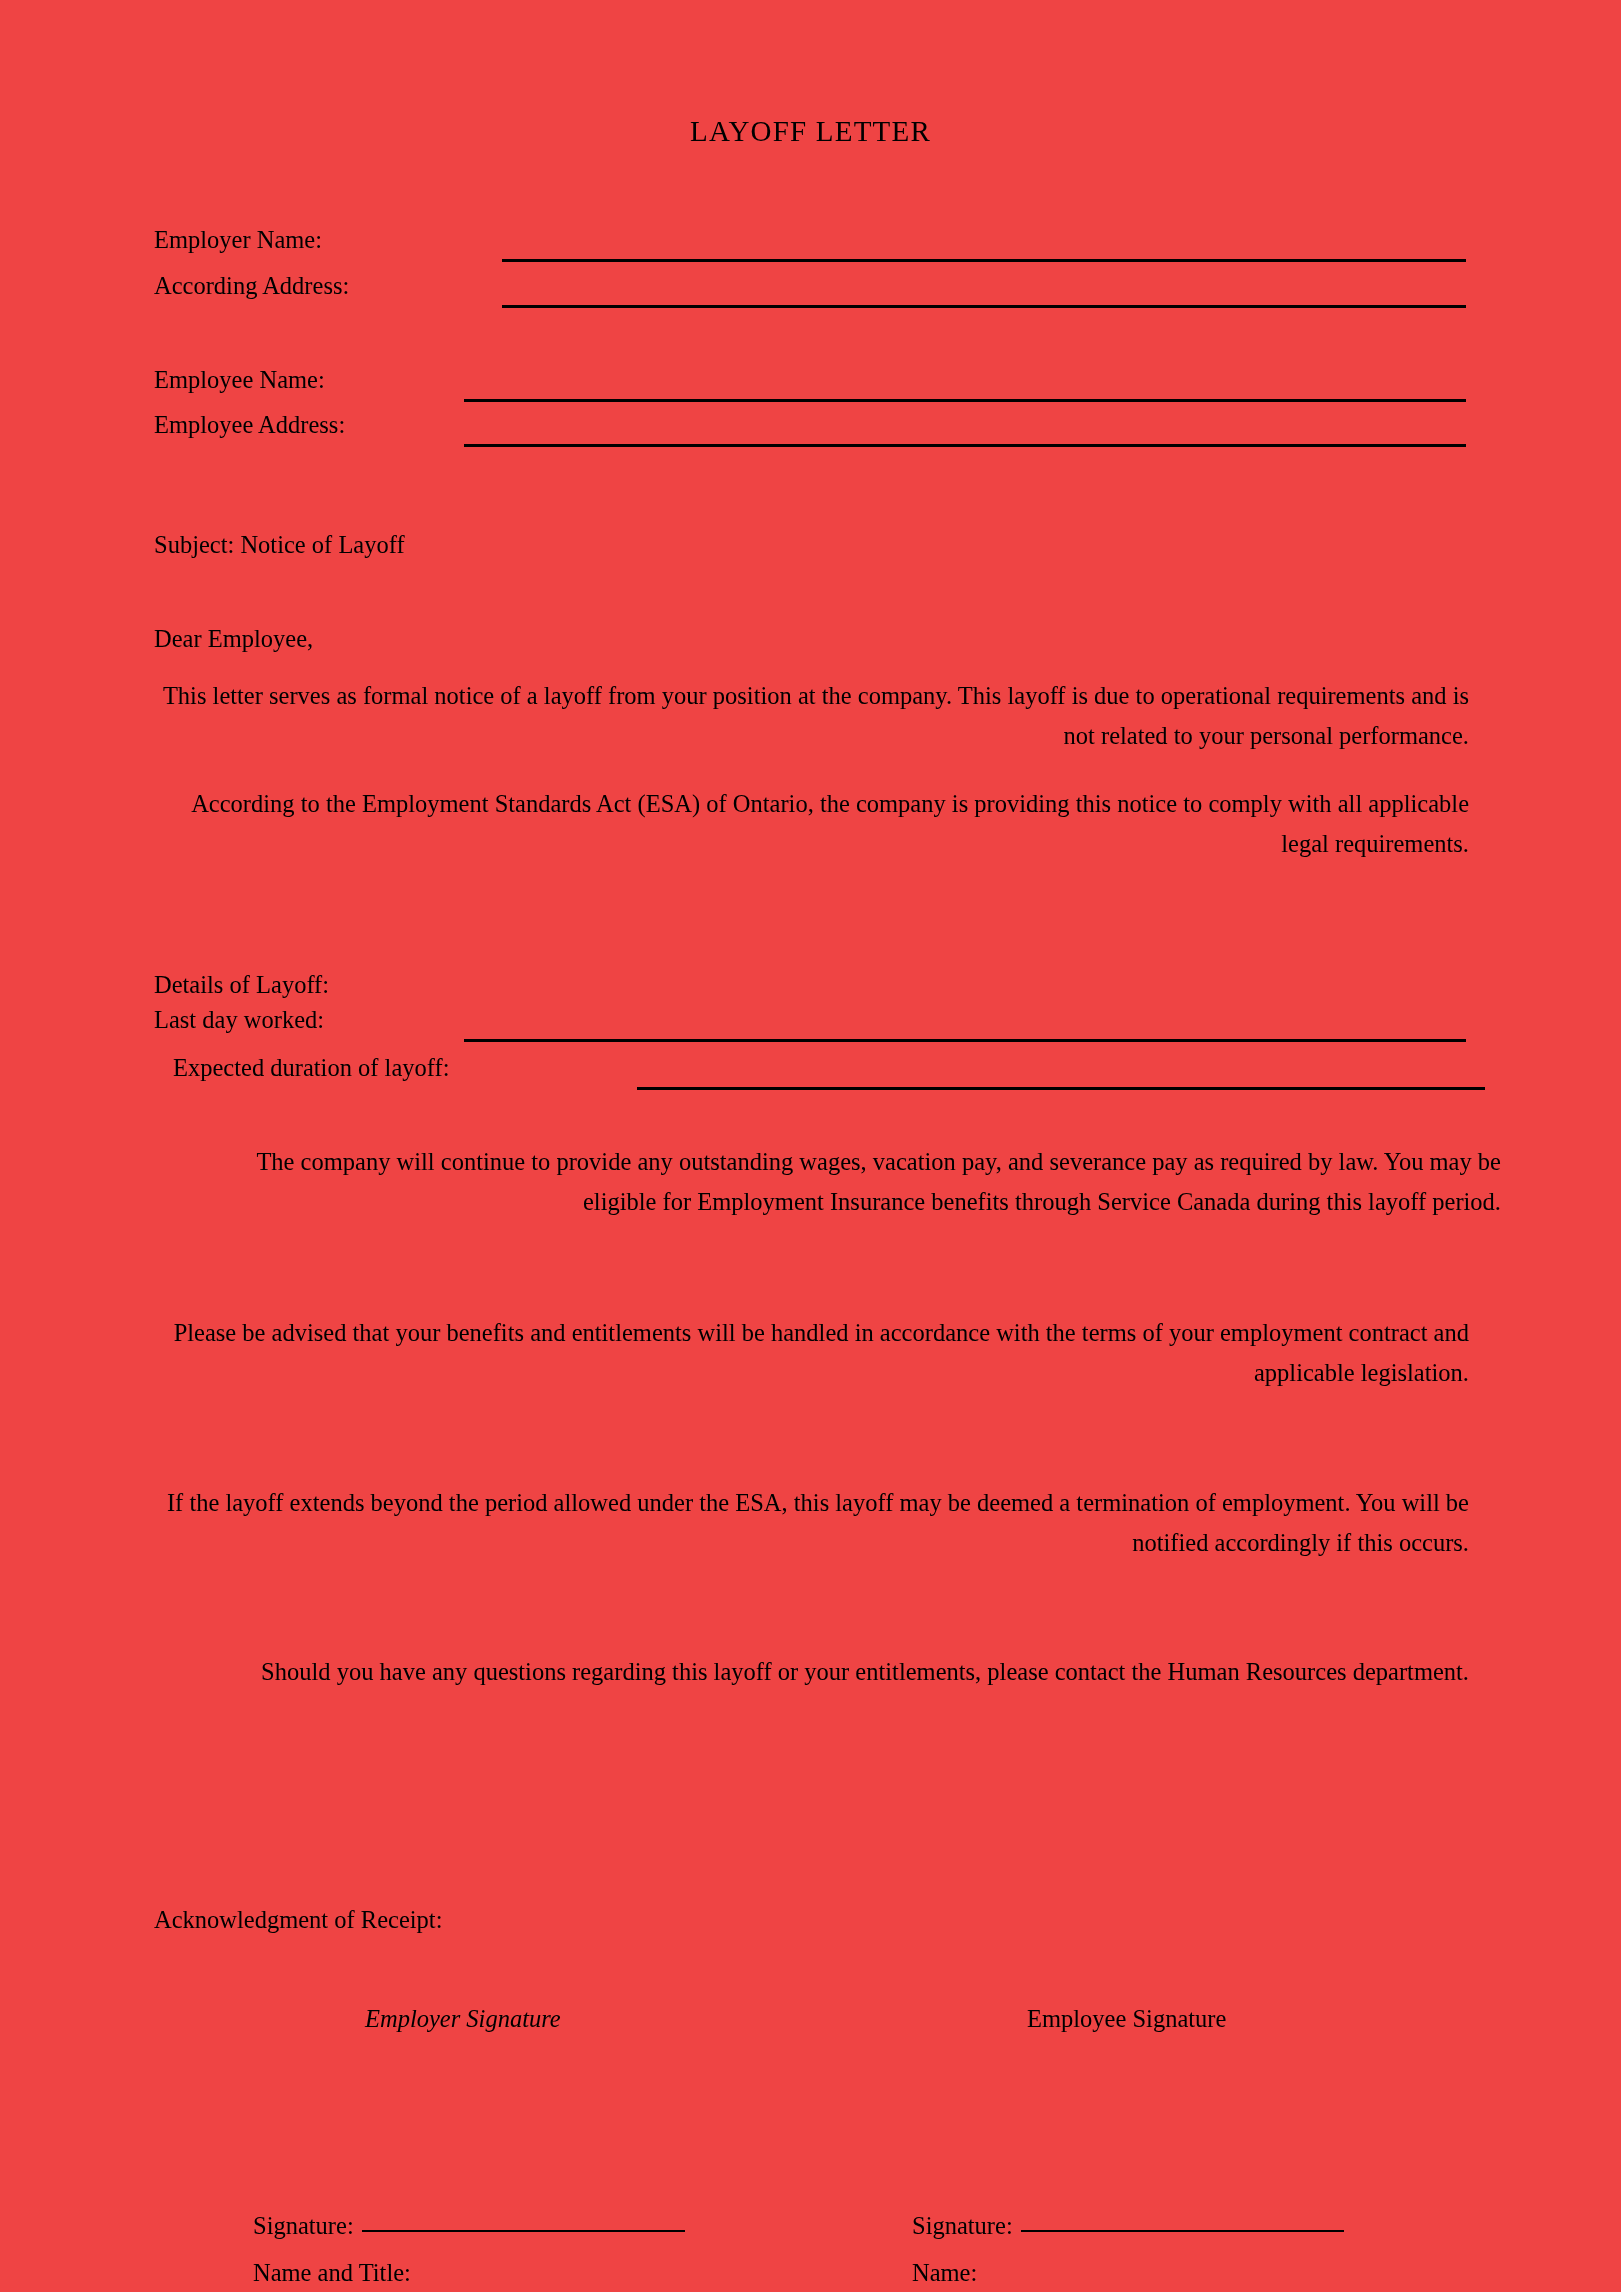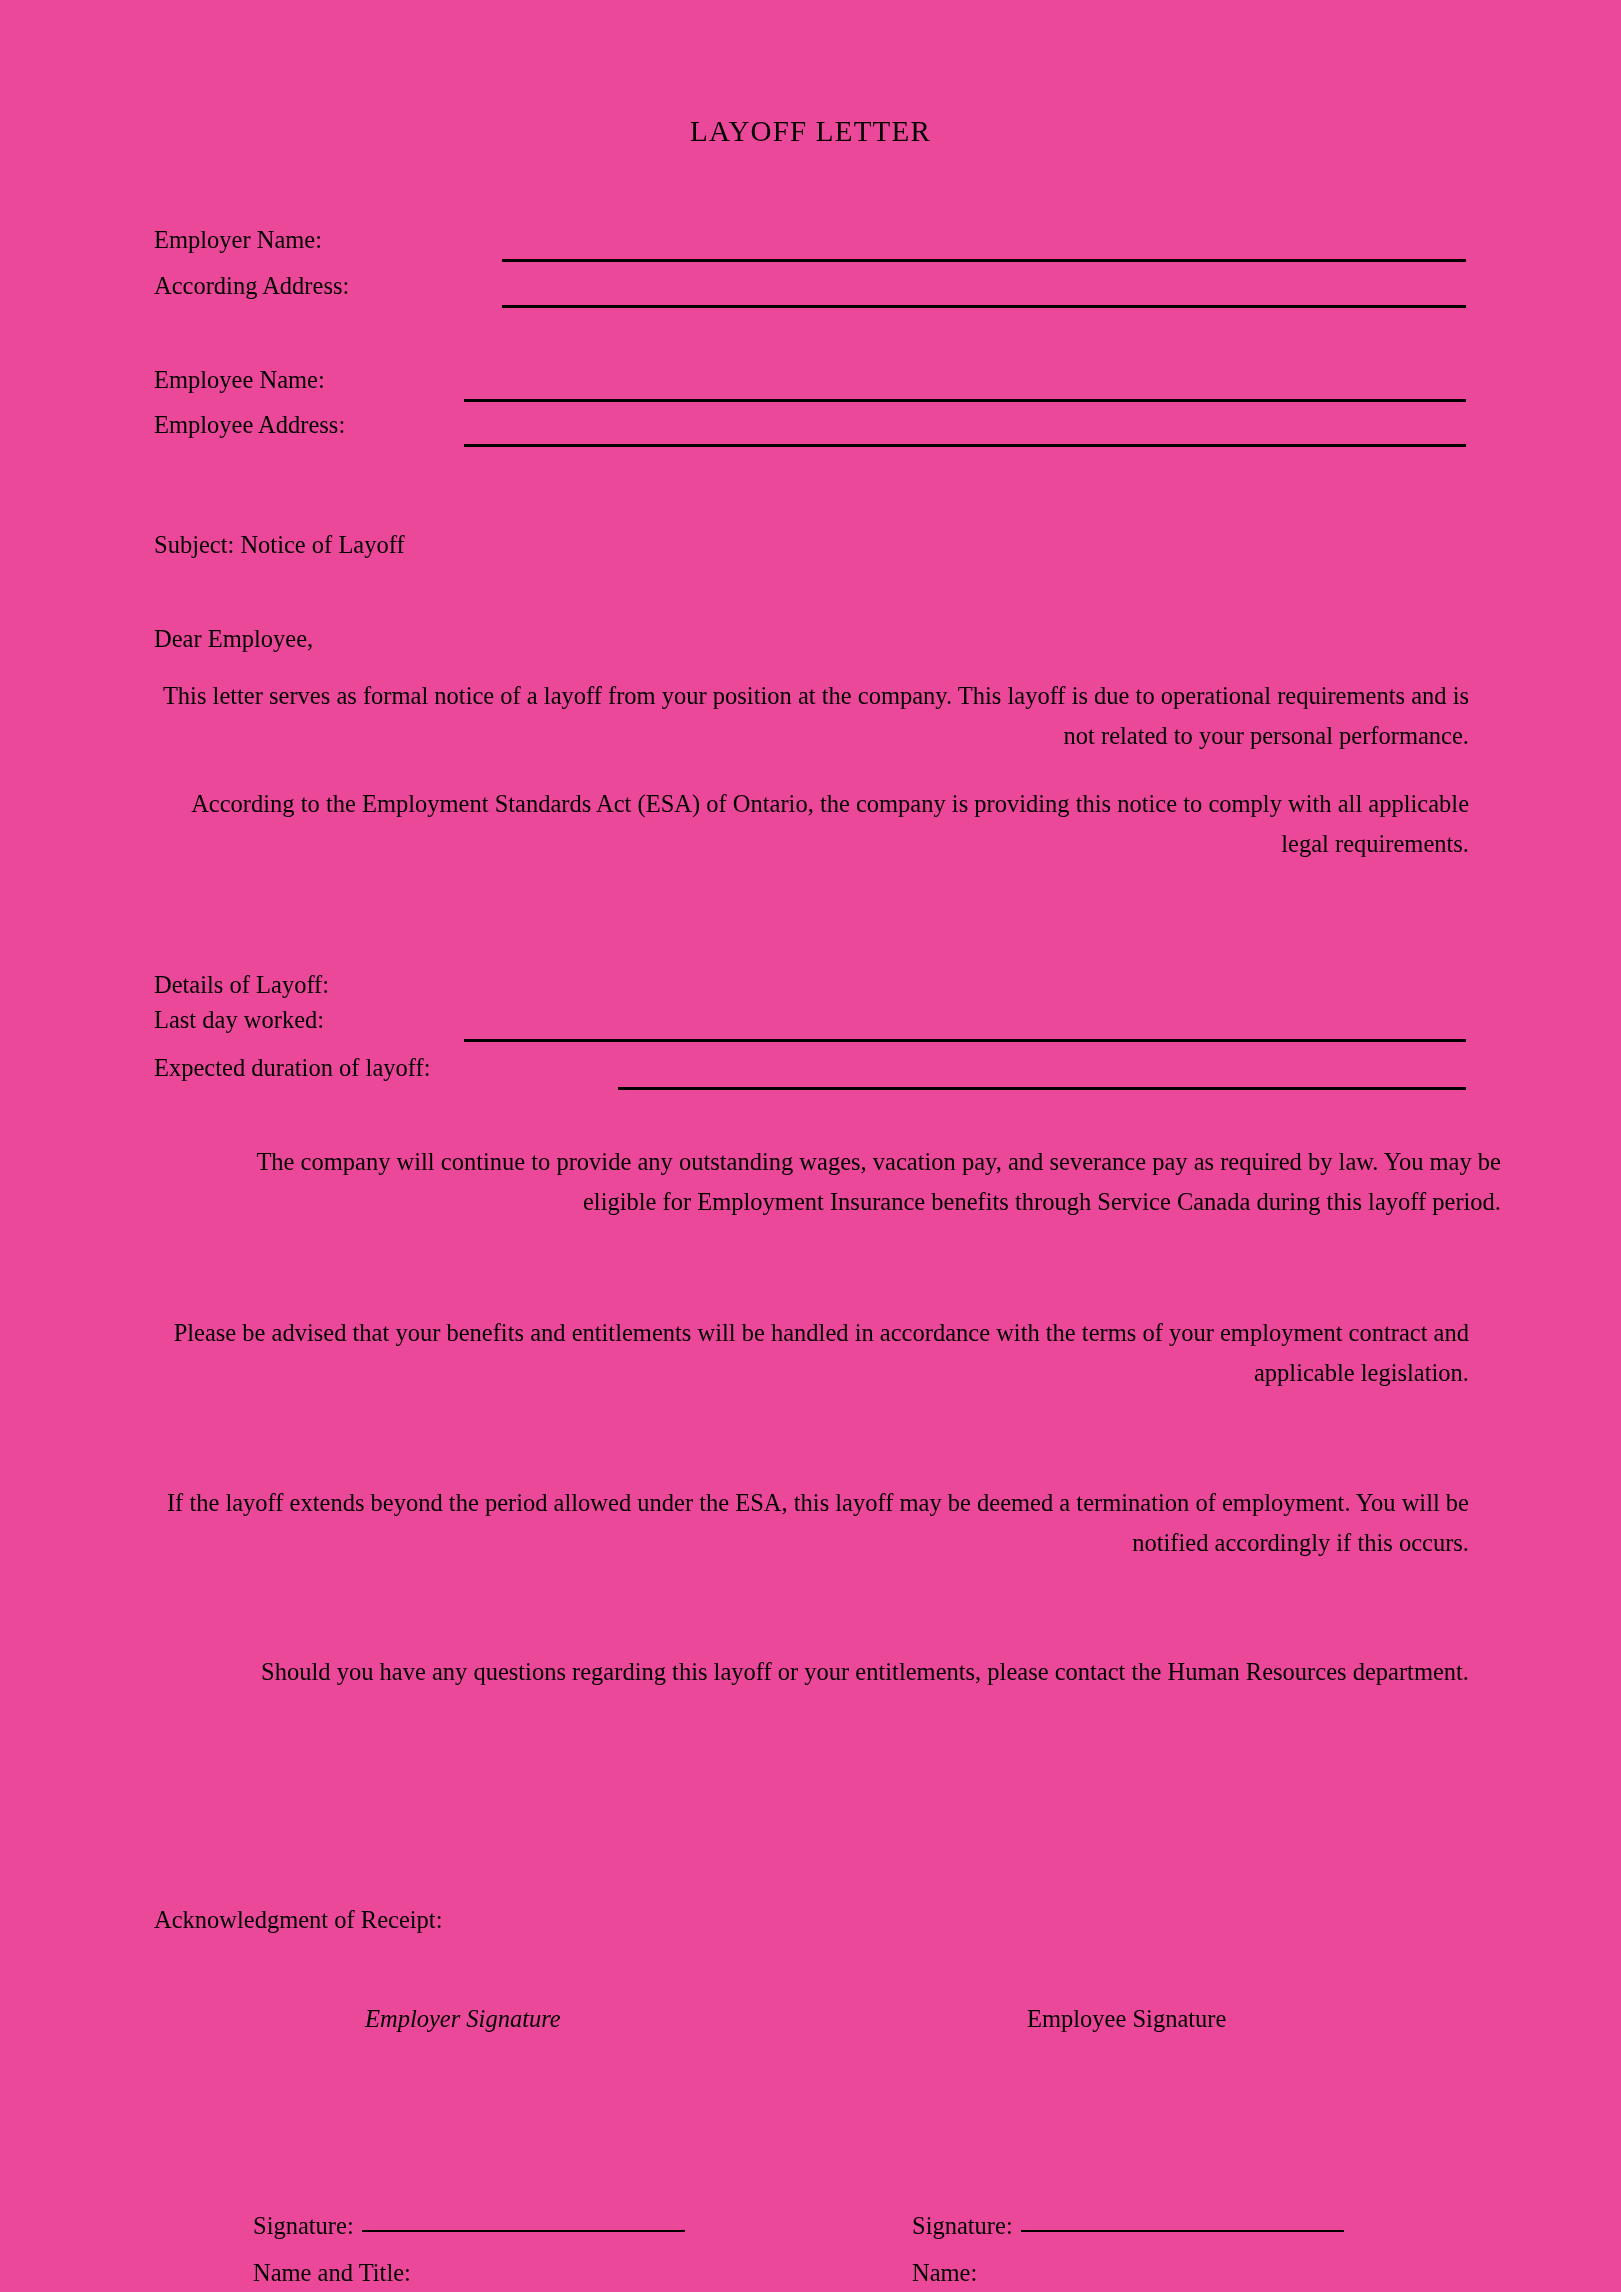--- a/index.html
+++ b/index.html
@@ -8,21 +8,21 @@
     background: #ffffff;
   }
   body {
     font-family: "Liberation Serif", "DejaVu Serif", serif;
     color: #000000;
   }
   .page {
     position: relative;
     width: 1621px;
     height: 2293px;
-    background: #ec4899;
+    background: #ef4444;
     overflow: hidden;
     box-sizing: border-box;
   }
   .doc-title {
     position: absolute;
     top: 116px;
     left: 0;
     width: 1621px;
     text-align: center;
     font-size: 29px;
@@ -132,21 +132,21 @@
 
   <div class="para" style="top:784px;">According to the Employment Standards Act (ESA) of Ontario, the company is providing this notice to comply with all applicable legal requirements.</div>
 
   <div class="standalone" style="top:957px;">Details of Layoff:</div>
 
   <div class="field-row" style="top:1003px;">
     <span class="field-label">Last day worked:</span>
     <span class="field-rule" style="left:310px; right:1px;"></span>
   </div>
 
-  <div class="field-row" style="top:1051px;">
+  <div class="field-row" style="top:1051px;margin-left:19px;">
     <span class="field-label">Expected duration of layoff:</span>
     <span class="field-rule" style="left:464px; right:1px;"></span>
   </div>
 
   <div class="para" style="top:1142px;margin-left:32px;">The company will continue to provide any outstanding wages, vacation pay, and severance pay as required by law. You may be eligible for Employment Insurance benefits through Service Canada during this layoff period.</div>
 
   <div class="para" style="top:1313px;">Please be advised that your benefits and entitlements will be handled in accordance with the terms of your employment contract and applicable legislation.</div>
 
   <div class="para" style="top:1652px;">Should you have any questions regarding this layoff or your entitlements, please contact the Human Resources department.</div>
 

